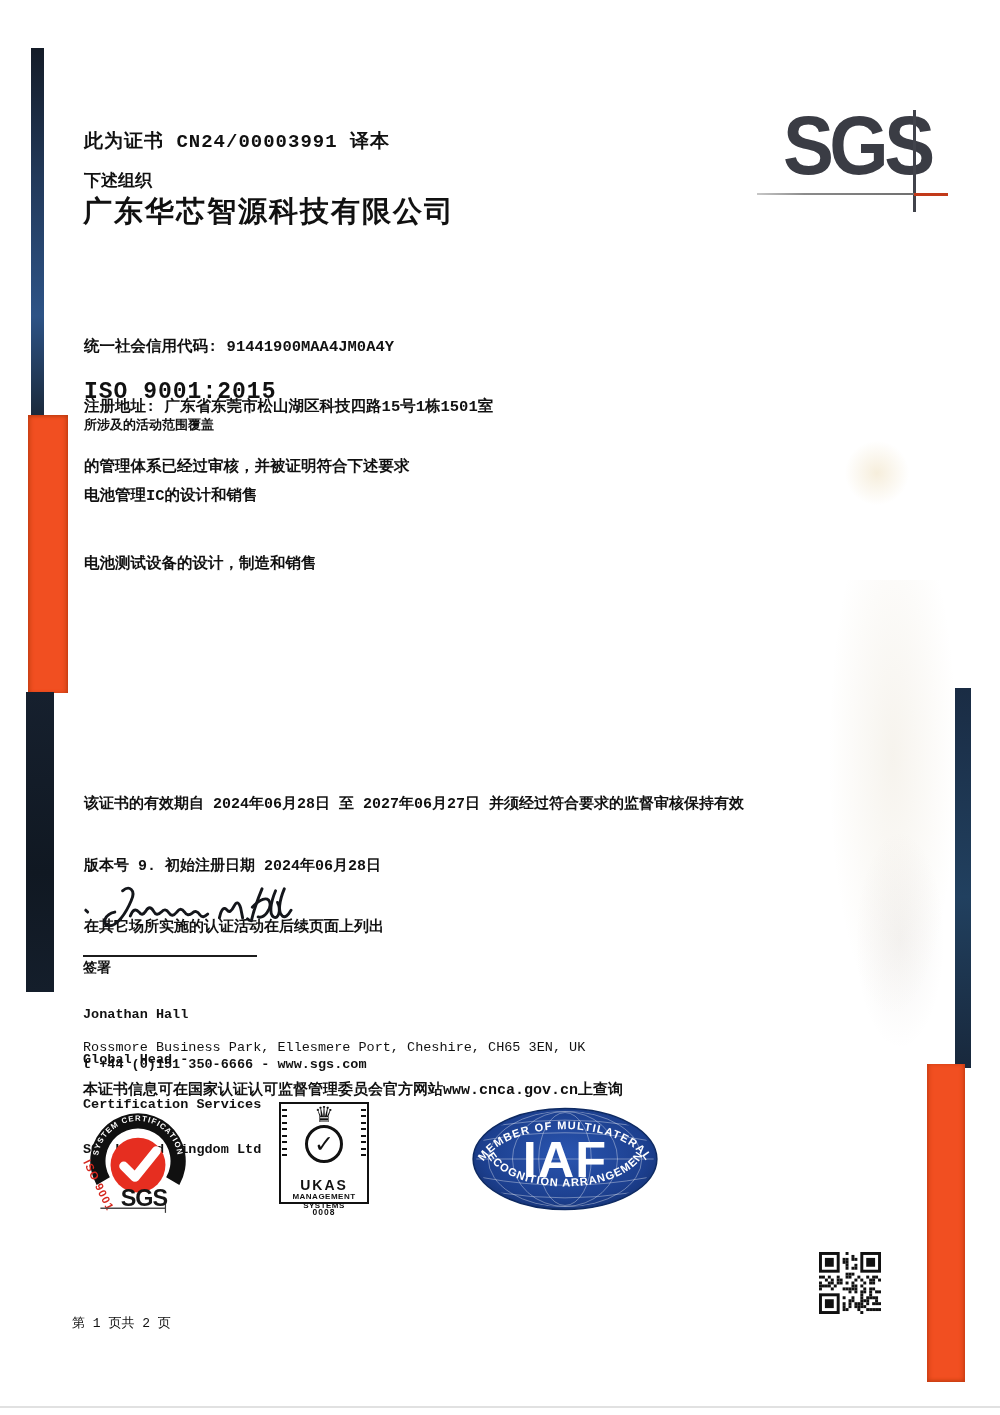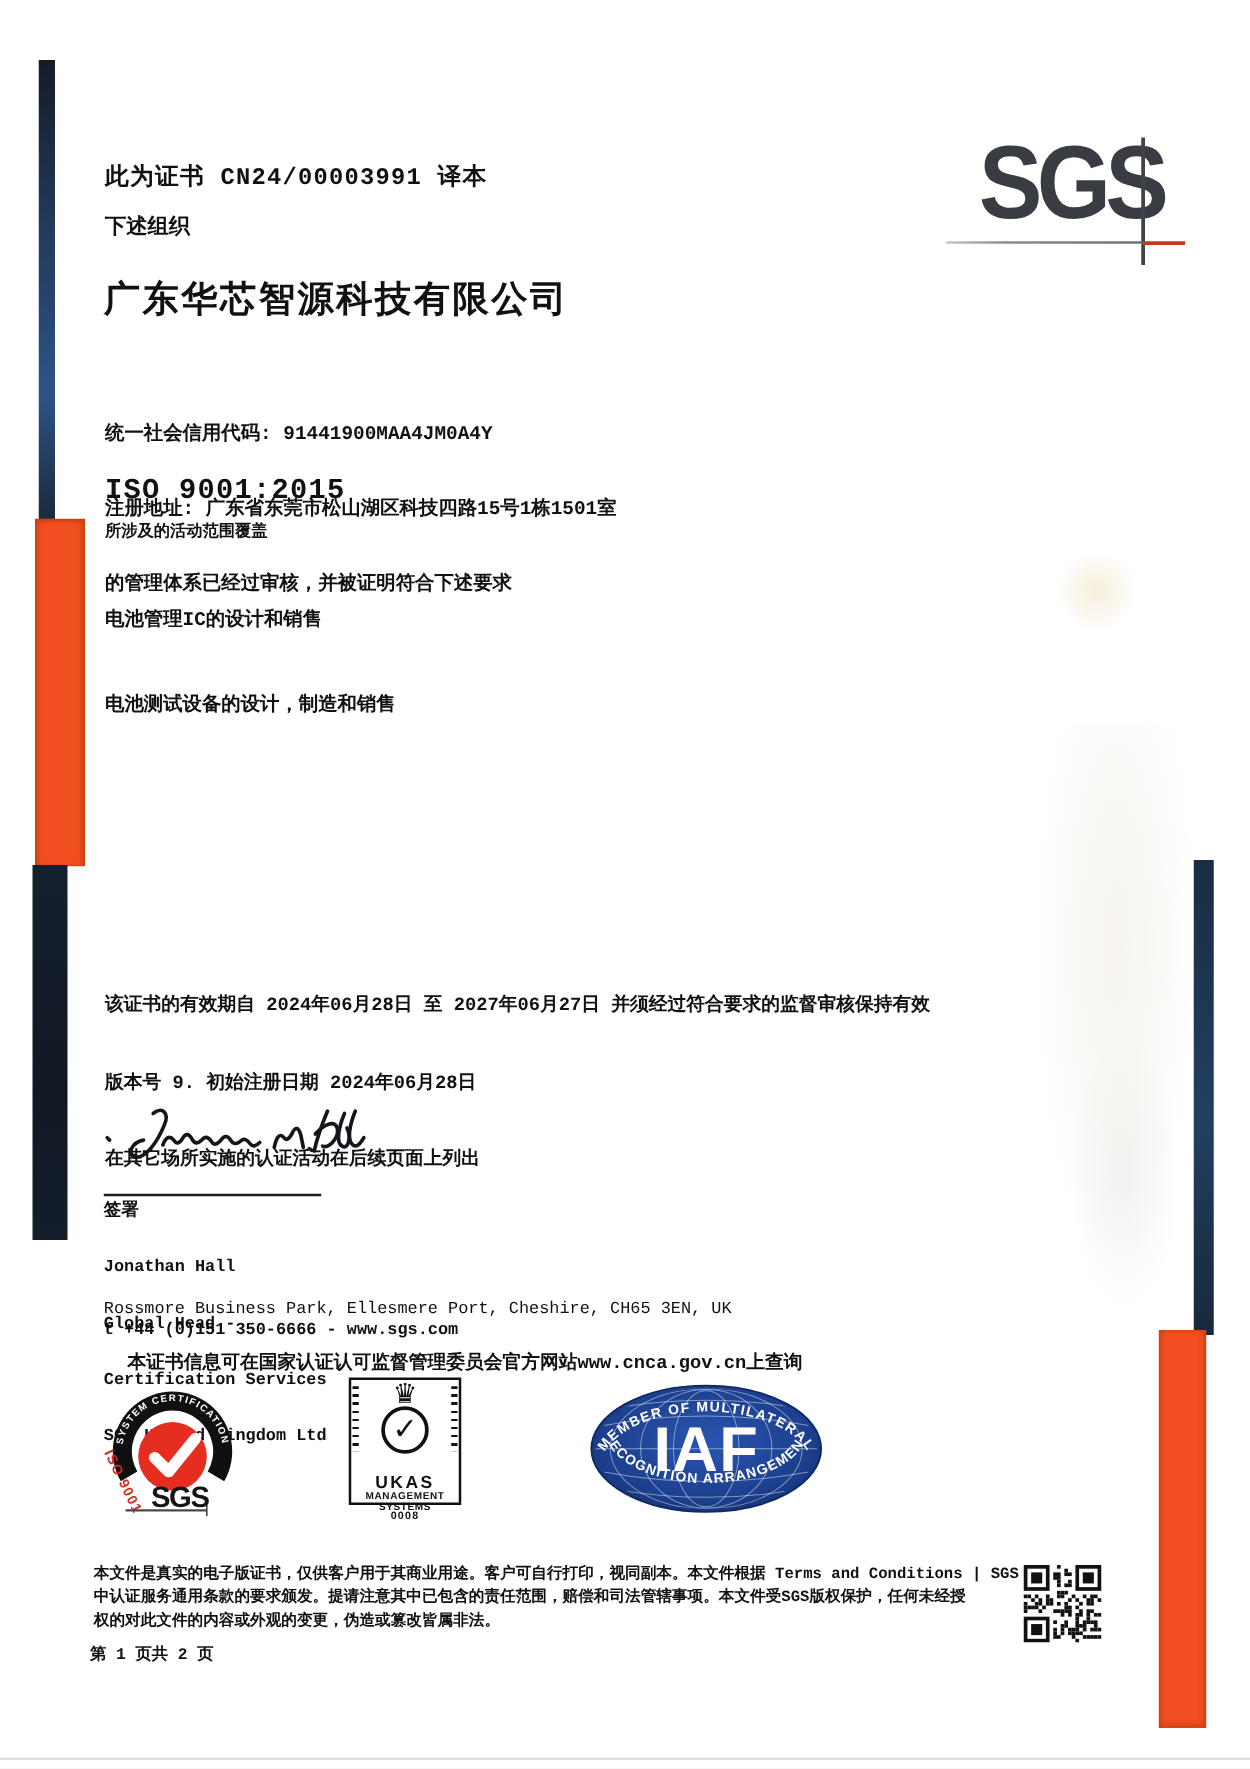--- a/index.html
+++ b/index.html
@@ -35,55 +35,55 @@
     transform:scaleX(.92);transform-origin:left top;}
   .sgs-vline{left:913px;top:110px;width:3px;height:102px;background:#41434b;}
   .sgs-hline-gray{left:757px;top:193px;width:157px;height:2px;
     background:linear-gradient(90deg,#c7c7c7,#8c8c8c 30%,#6f6f6f);}
   .sgs-hline-red{left:914px;top:192.5px;width:34px;height:3px;background:#c23a1a;}
 
   
   .t{position:absolute;white-space:pre;}
   .copy-line{left:84px;top:128px;font-size:19px;font-weight:600;letter-spacing:1px;}
   .org-intro{left:84px;top:169px;font-size:17px;font-weight:600;}
-  .org-name{left:83px;top:192px;font-size:29px;font-weight:800;letter-spacing:2px;margin-top:28px;}
+  .org-name{left:83px;top:192px;font-size:29px;font-weight:800;letter-spacing:2px;}
   .info-block{left:84px;top:297px;font-size:15.5px;font-weight:600;line-height:20px;}
   .info-block div{height:20px;}
   .standard{left:84px;top:379px;font-size:23px;font-weight:800;letter-spacing:1px;}
   .scope-intro{left:84px;top:416px;font-size:13px;font-weight:600;}
   .scope-block{left:84px;top:440px;font-size:15.5px;font-weight:600;line-height:22.5px;}
   .validity-block{left:84px;top:754px;font-size:15px;font-weight:600;line-height:20.5px;}
   .sig-svg{left:78px;top:876px;}
   .sig-rule{left:83px;top:955px;width:174px;height:2px;background:#1c1c1c;}
   .sig-label{left:83px;top:959px;font-size:14px;font-weight:700;}
   .signer-block{left:83px;top:977px;font-size:13.5px;font-weight:700;line-height:15px;}
   .signer-addr{left:83px;top:1040px;font-size:13.5px;font-weight:400;text-align:right;}
   .signer-phone{left:83px;top:1057px;font-size:13.5px;font-weight:700;}
-  .cnca-line{left:83px;top:1080px;font-size:15px;font-weight:700;margin-left:19px;}
+  .cnca-line{left:83px;top:1080px;font-size:15px;font-weight:700;}
 
   
   .ukas{left:279px;top:1102px;width:90px;text-align:center;
     font-family:"Liberation Sans","DejaVu Sans",sans-serif;}
   .ukas-box{position:relative;width:86px;height:98px;border:2.5px solid #111;background:#fff;}
   .ukas-ticks-l,.ukas-ticks-r{position:absolute;top:5px;width:5px;height:52px;
     background:repeating-linear-gradient(to bottom,#111 0 2px,transparent 2px 6.5px);}
   .ukas-ticks-l{left:1px;}.ukas-ticks-r{right:1px;}
   .ukas-crown{font-size:22px;line-height:20px;margin-top:1px;color:#111;}
   .ukas-check-circle{width:32px;height:32px;border:3px solid #111;border-radius:50%;
     margin:0 auto;display:flex;align-items:center;justify-content:center;
     font-size:24px;font-weight:900;color:#111;line-height:30px;}
   .ukas-name{font-size:14px;font-weight:800;letter-spacing:2px;margin-top:14px;}
   .ukas-sub{font-size:8px;font-weight:800;line-height:8.5px;letter-spacing:.5px;}
   .ukas-code{font-size:8.5px;font-weight:800;margin-top:3px;letter-spacing:1px;}
 
   .mark-svg{position:absolute;}
 
   
   .footer-block{left:75px;top:1250px;width:762px;font-size:12.5px;font-weight:700;line-height:19px;}
-  .page-line{left:72px;top:1314px;font-size:13px;font-weight:700;}
+  .page-line{left:72px;top:1314px;font-size:13px;font-weight:400;}
   .qr{left:818px;top:1252px;}
 </style>
 </head>
 <body>
 
 <div class="page">
 
   <div class="bar bar-navy-top"></div>
   <div class="bar bar-orange-left"></div>
   <div class="bar bar-navy-bottom"></div>
@@ -204,25 +204,20 @@
     </g>
     <text font-family="Liberation Sans, DejaVu Sans, sans-serif" font-size="11" font-weight="800" fill="#ffffff" letter-spacing="1.2">
       <textPath href="#iafTop" startOffset="50%" text-anchor="middle">MEMBER OF MULTILATERAL</textPath>
     </text>
     <text x="93" y="69" text-anchor="middle" fill="#ffffff" font-size="50" font-weight="800" letter-spacing="1" font-family="Liberation Sans, DejaVu Sans, sans-serif">IAF</text>
     <text font-family="Liberation Sans, DejaVu Sans, sans-serif" font-size="11" font-weight="800" fill="#ffffff" letter-spacing="1">
       <textPath href="#iafBot" startOffset="50%" text-anchor="middle">RECOGNITION ARRANGEMENT</textPath>
     </text>
   </svg>
 
-  <div class="t footer-block" style="white-space:normal;">
-    <div>本文件是真实的电子版证书，仅供客户用于其商业用途。客户可自行打印，视同副本。本文件根据 Terms and Conditions | SGS</div>
-    <div>中认证服务通用条款的要求颁发。提请注意其中已包含的责任范围，赔偿和司法管辖事项。本文件受SGS版权保护，任何未经授</div>
-    <div>权的对此文件的内容或外观的变更，伪造或篡改皆属非法。</div>
-  </div>
   <div class="t page-line">第 1 页共 2 页</div>
 
   <svg class="abs qr" id="qrsvg" width="64" height="62" viewBox="0 0 63 63">
       <rect x="0" y="0" width="63" height="63" fill="#fff"></rect>
       <rect x="27" y="0" width="3" height="3" fill="#111"></rect>
       <rect x="33" y="3" width="3" height="3" fill="#111"></rect>
       <rect x="24" y="6" width="3" height="3" fill="#111"></rect>
       <rect x="27" y="6" width="3" height="3" fill="#111"></rect>
       <rect x="33" y="6" width="3" height="3" fill="#111"></rect>
       <rect x="36" y="6" width="3" height="3" fill="#111"></rect>

